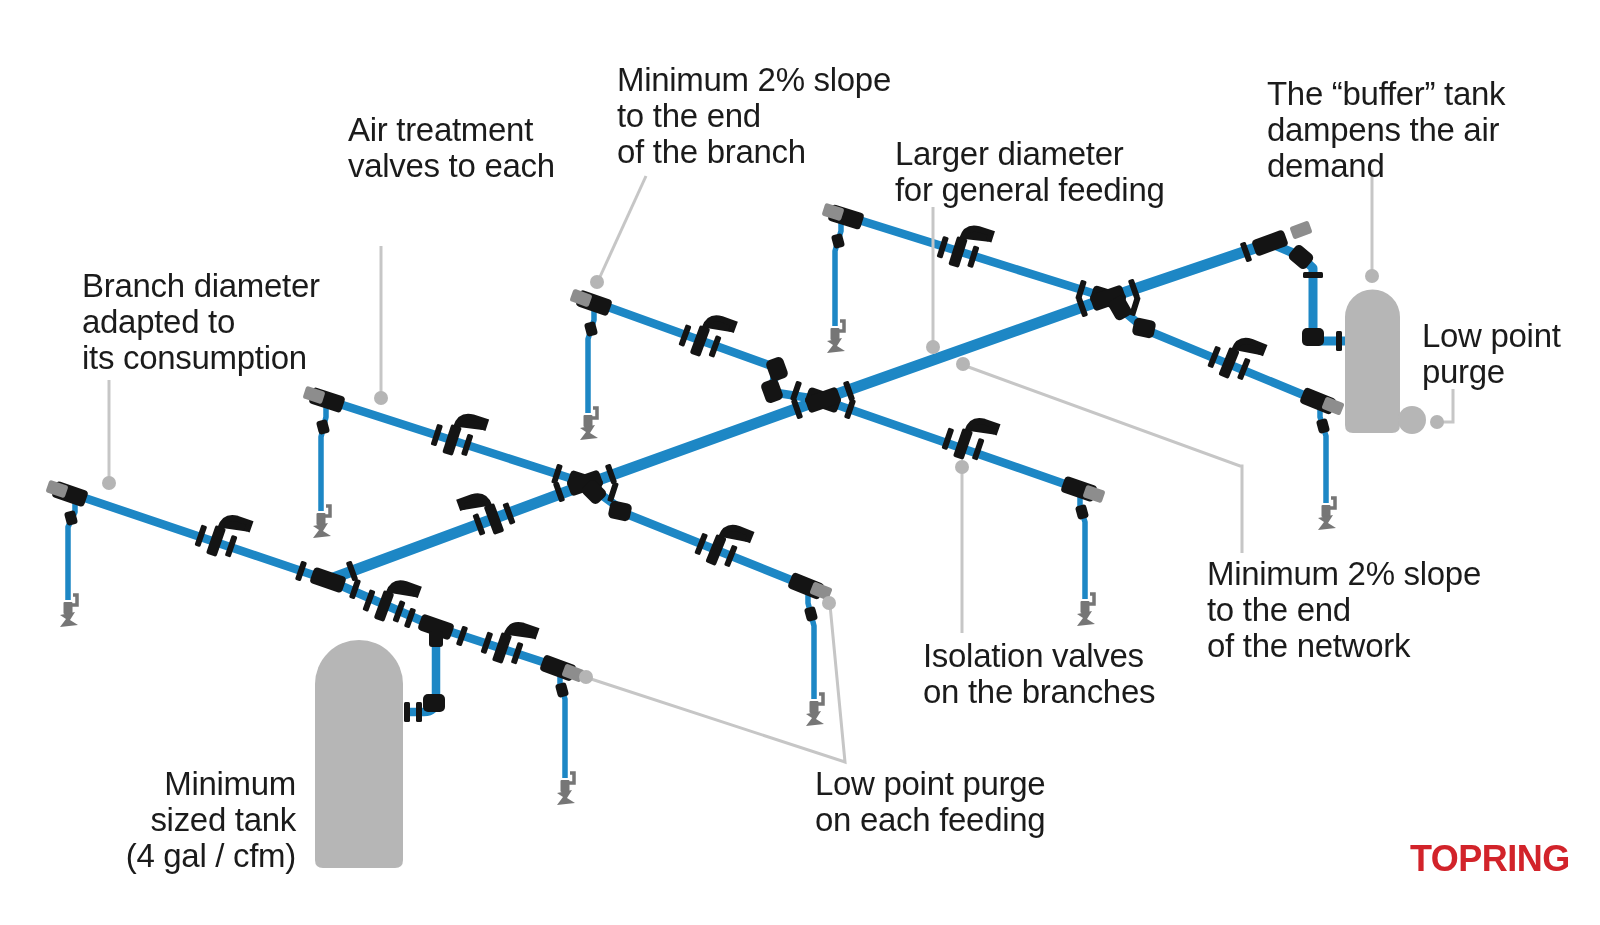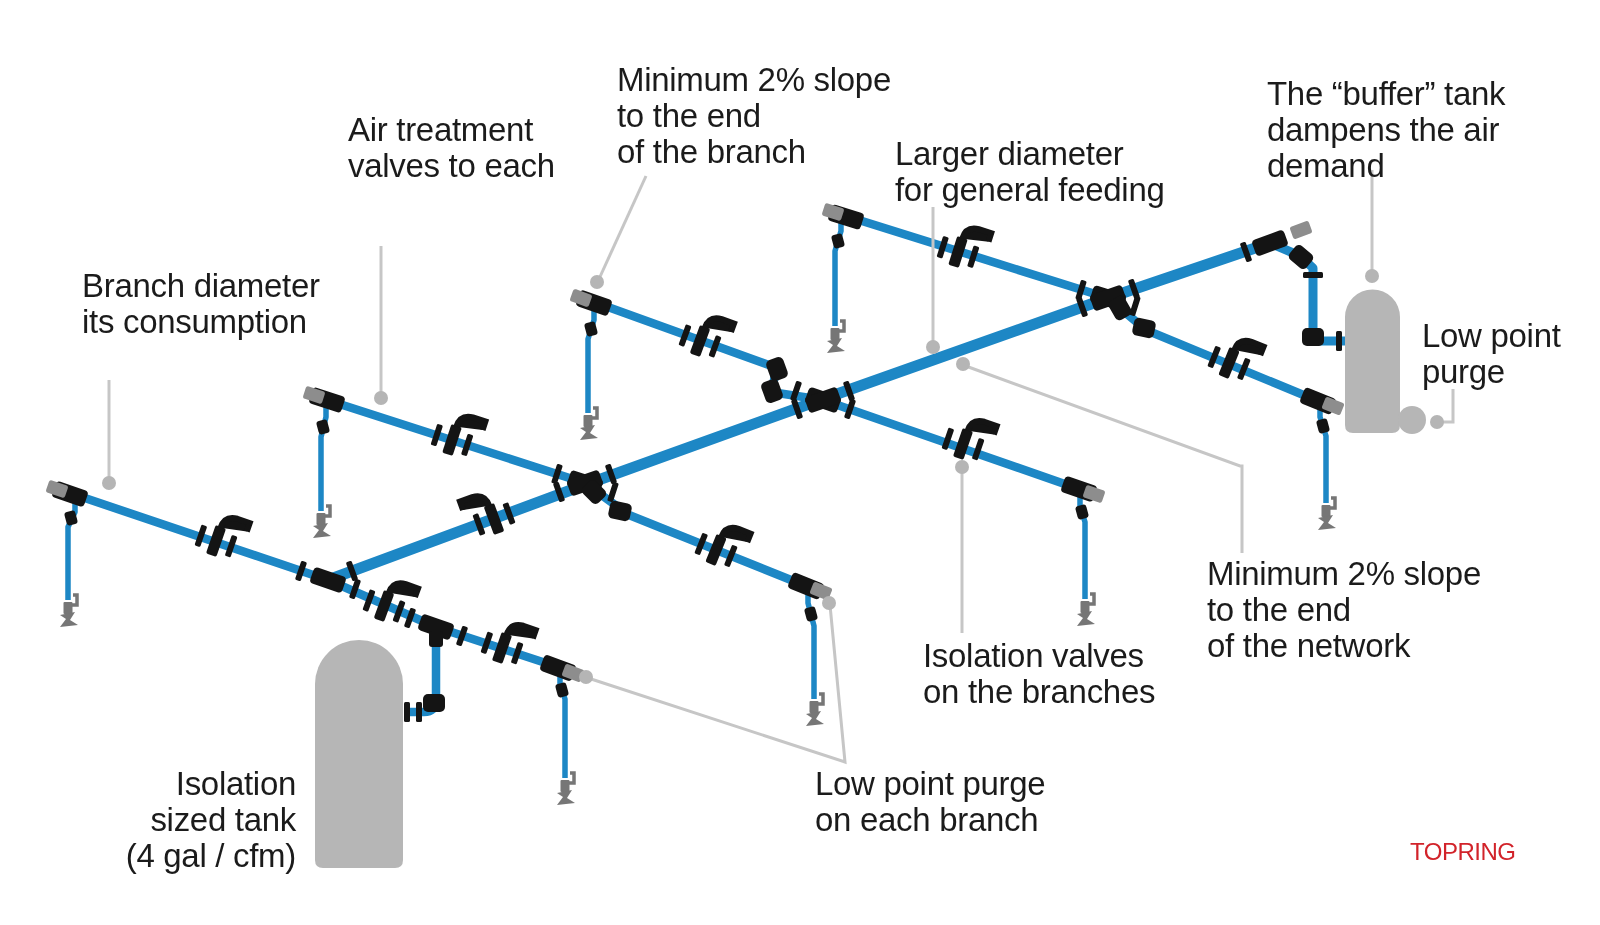--- a/index.html
+++ b/index.html
@@ -2,21 +2,21 @@
 <html style="--background: #ffffff; --pipe: #1d87c5; --fitting: #141414; --metal: #8d8d8d; --purge: #767676; --tank: #b6b6b6; --leader: #c6c6c6; --dot: #b5b5b5; --text: #1b1b1b; --logo_red: #d2232a;"><head>
 <meta charset="utf-8">
 <style>
   html,body{margin:0;padding:0;background:#fff;}
   .stage{position:relative;width:1600px;height:925px;background:var(--background,#fff);
          font-family:"Liberation Sans","DejaVu Sans",sans-serif;overflow:hidden;}
   .stage svg{position:absolute;left:0;top:0;}
   .lbl{position:absolute;font-size:33px;line-height:36px;letter-spacing:-0.3px;
        color:var(--text,#1b1b1b);white-space:nowrap;}
   .lbl.right{text-align:right;}
-  .logo{position:absolute;font-size:24px;font-weight:400;letter-spacing:-0.5px;
+  .logo{position:absolute;font-size:36px;font-weight:700;letter-spacing:-0.5px;
         color:var(--logo_red,#d2232a);white-space:nowrap;}
   .fit{fill:var(--fitting,#141414);}
   .metal{fill:var(--metal,#8d8d8d);}
   .pg{fill:var(--purge,#777);}
   .pgs{stroke:var(--purge,#777);}
   .tank{fill:var(--tank,#b6b6b6);}
   .pipe{stroke:var(--pipe,#1d87c5);fill:none;stroke-linejoin:round;}
   .leader{stroke:var(--leader,#c6c6c6);stroke-width:3;fill:none;}
   .dot{fill:var(--dot,#b5b5b5);}
 </style>
@@ -192,20 +192,21 @@
     <use href="#dot" class="dot" x="1437" y="422"></use>
     <use href="#dot" class="dot" x="963" y="364"></use>
     <use href="#dot" class="dot" x="962" y="467"></use>
     <use href="#dot" class="dot" x="586" y="677"></use>
     <use href="#dot" class="dot" x="829" y="603"></use>
   </g>
 </svg>
 
   <div class="lbl" style="left:82px;top:268px">
     <div>Branch diameter</div>
+    <div>adapted to</div>
     <div>its consumption</div>
   </div>
 
   <div class="lbl" style="left:348px;top:112px">
     <div>Air treatment</div>
     <div>valves to each</div>
   </div>
 
   <div class="lbl" style="left:617px;top:62px">
     <div>Minimum 2% slope</div>
@@ -235,23 +236,23 @@
     <div>of the network</div>
   </div>
 
   <div class="lbl" style="left:923px;top:638px">
     <div>Isolation valves</div>
     <div>on the branches</div>
   </div>
 
   <div class="lbl" style="left:815px;top:766px">
     <div>Low point purge</div>
-    <div>on each branch</div>
+    <div>on each feeding</div>
   </div>
 
   <div class="lbl right" style="left:60px;top:766px;width:236px">
-    <div>Isolation</div>
+    <div>Minimum</div>
     <div>sized tank</div>
     <div>(4 gal / cfm)</div>
   </div>
 
   <div class="logo" style="left:1410px;top:838px">TOPRING</div>
 </div>
 
 </body></html>

